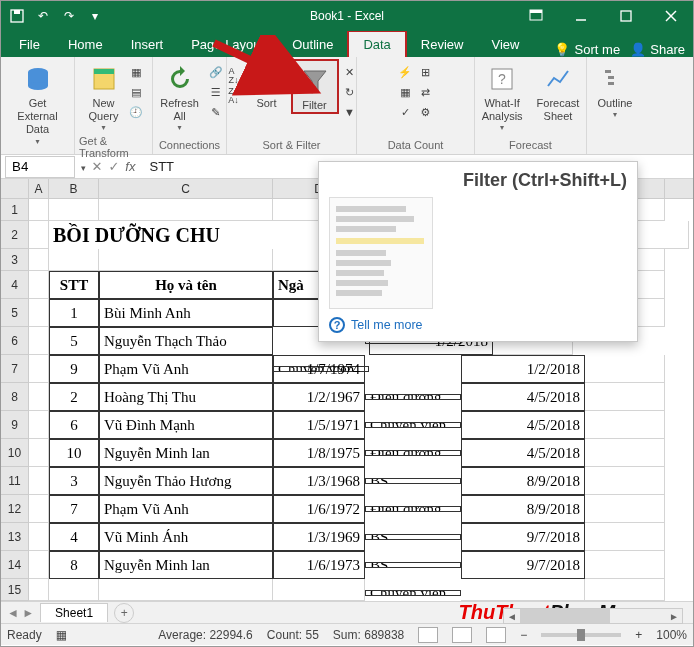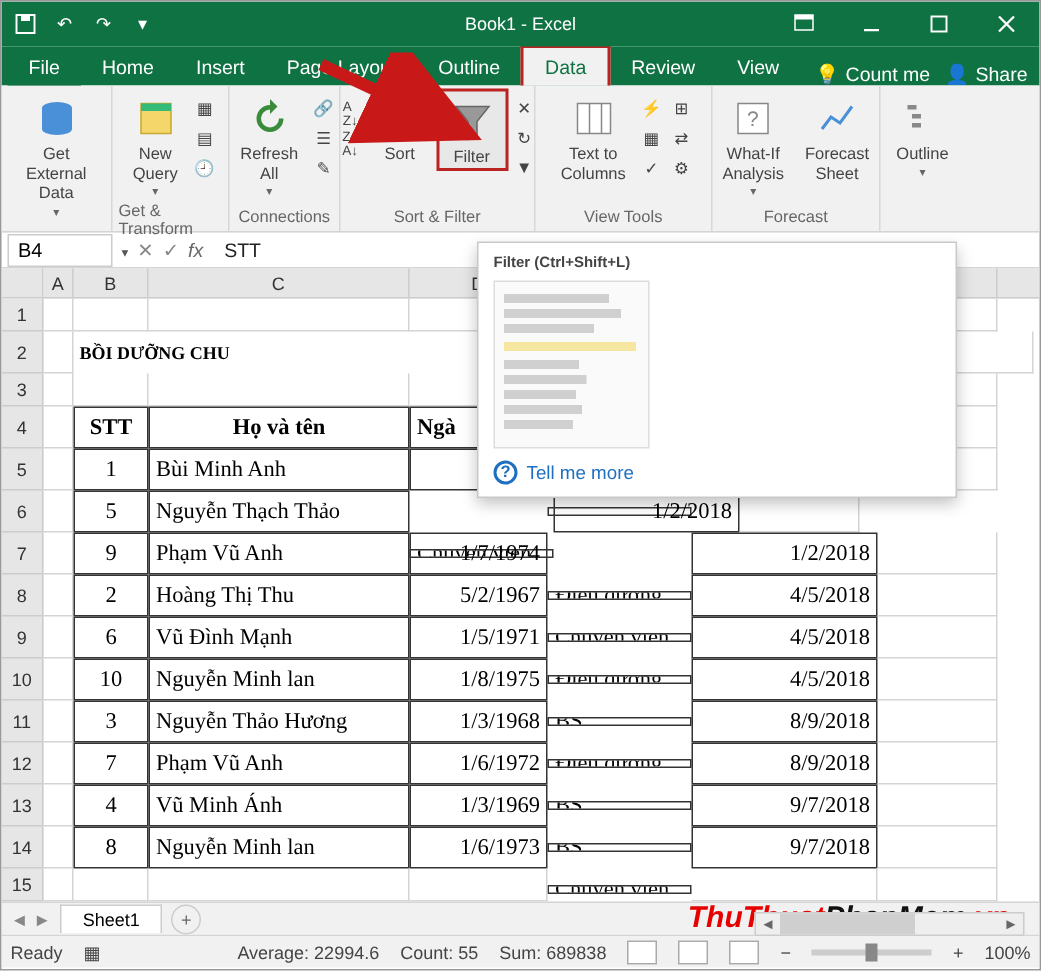--- a/index.html
+++ b/index.html
@@ -49,21 +49,21 @@
 .rh { height: 22px; border-bottom: 1px solid #ccc; display: flex; align-items: center; justify-content: center; font-size: 12px; color: #333; }
 .rh.tall, .data-row.tall { height: 28px; }
 .grid-main { flex: 1; overflow: hidden; }
 .data-row { height: 22px; display: flex; }
 .cell { border-right: 1px solid #d4d4d4; border-bottom: 1px solid #d4d4d4; padding: 2px 4px; font-size: 14px; font-family: "Times New Roman", serif; display: flex; align-items: center; overflow: hidden; white-space: nowrap; }
 .cell.center { justify-content: center; }
 .cell.right { justify-content: flex-end; }
 .selcell { border: 2px solid #0f7243; }
 .header-cell { font-weight: bold; border: 1px solid #333; justify-content: center; font-size: 15px; }
 .data-cell { border: 1px solid #333; font-size: 15px; }
-.title-cell { font-size: 12px; font-weight: bold; font-family: "Times New Roman", serif; }
+.title-cell { font-size: 20px; font-weight: bold; font-family: "Times New Roman", serif; }
 
 
 .c-A { width: 20px; } .c-B { width: 50px; } .c-C { width: 174px; }
 .c-D { width: 92px; } .c-E { width: 96px; margin-top: 39px; } .c-F { width: 124px; } .c-G { width: 80px; }
 
 
 .sheet-tabs { height: 22px; display: flex; align-items: center; border-top: 1px solid #d4d4d4; font-size: 12px; background: #f1f1f1; position: relative; }
 .sheet-nav { display: flex; gap: 2px; padding: 0 6px; color: #888; }
 .sheet-tab { padding: 2px 14px; background: #fff; border: 1px solid #ccc; border-bottom: none; }
 .sheet-add { width: 20px; height: 20px; border: 1px solid #ccc; border-radius: 50%; display: flex; align-items: center; justify-content: center; margin-left: 6px; color: #666; }
@@ -72,21 +72,21 @@
 
 
 .status-bar { height: 22px; background: #f1f1f1; border-top: 1px solid #d4d4d4; display: flex; align-items: center; font-size: 12px; padding: 0 6px; gap: 14px; color: #444; }
 .status-bar .spacer { flex: 1; }
 .view-btn { width: 20px; height: 16px; border: 1px solid #aaa; background: #fff; }
 .zoom-slider { width: 80px; height: 4px; background: #ccc; position: relative; }
 .zoom-thumb { position: absolute; width: 8px; height: 12px; background: #888; top: -4px; left: 36px; }
 
 
 .tooltip { position: absolute; left: 317px; top: 160px; width: 320px; background: #fff; border: 1px solid #c8c8c8; box-shadow: 0 4px 10px rgba(0,0,0,.25); font-size: 12px; color: #555; padding-bottom: 8px; z-index: 50; }
-.tooltip .tt-title { font-weight: bold; color: #444; padding: 8px 10px 6px; font-size: 10px; }
+.tooltip .tt-title { font-weight: bold; color: #444; padding: 8px 10px 6px; font-size: 18px; text-align: right; }
 .tooltip .tt-body { display: flex; padding: 0 10px; gap: 10px; }
 .tt-img { width: 104px; height: 112px; border: 1px solid #ddd; background: #fafafa; position: relative; }
 .tt-text { flex: 1; line-height: 1.4; }
 .tt-link { color: #1e6fc0; padding: 8px 10px 0; display: flex; align-items: center; gap: 6px; font-size: 12.5px; }
 .tt-link .q { width: 16px; height: 16px; border: 2px solid #1e6fc0; border-radius: 50%; display: flex; align-items: center; justify-content: center; font-weight: bold; font-size: 11px; }
 
 .chev::after { content: "▾"; font-size: 9px; color: #555; margin-left: 2px; }
 
 
 .arrow-anno { position: absolute; left: 205px; top: 34px; z-index: 60; pointer-events: none; }
@@ -144,21 +144,21 @@
 <div class="ribbon-tabs">
   <div class="tab file">File</div>
   <div class="tab">Home</div>
   <div class="tab">Insert</div>
   <div class="tab">Page Layout</div>
   <div class="tab">Outline</div>
   <div class="tab active">Data</div>
   <div class="tab">Review</div>
   <div class="tab">View</div>
   <div class="ribbon-right">
-    <div class="item">💡 <span>Count me</span></div>
+    <div class="item">💡 <span>Sort me</span></div>
     <div class="item">👤 <span>Share</span></div>
   </div>
 </div>
 
 <div class="ribbon-body">
   <div class="group" style="width:74px">
     <div class="big-btn">
       <div class="icon-box">
           <svg width="26" height="26">
             <ellipse cx="13" cy="6" rx="10" ry="4" fill="#4a90d9"></ellipse>
@@ -241,43 +241,32 @@
       <div class="small-stack">
         <div class="small-btn">✕</div>
         <div class="small-btn">↻</div>
         <div class="small-btn">▼</div>
       </div>
     </div>
     <div class="group-label">Sort &amp; Filter</div>
   </div>
   <div class="group" style="width:118px">
     <div class="group-body">
-      <div class="big-btn">
-        <div class="icon-box">
-            <svg width="26" height="26">
-              <rect x="2" y="3" width="22" height="20" fill="#fff" stroke="#888"></rect>
-              <line x1="10" y1="3" x2="10" y2="23" stroke="#888"></line>
-              <line x1="18" y1="3" x2="18" y2="23" stroke="#888"></line>
-            </svg>
-          </div>
-        <span style="white-space:pre-line">Text to
-Columns</span>
-      </div>
       <div class="small-stack">
         <div class="small-btn">⚡</div>
         <div class="small-btn">▦</div>
         <div class="small-btn">✓</div>
       </div>
       <div class="small-stack">
         <div class="small-btn">⊞</div>
         <div class="small-btn">⇄</div>
         <div class="small-btn">⚙</div>
       </div>
     </div>
-    <div class="group-label">View Tools</div>
+    <div class="group-label">Data Count</div>
   </div>
   <div class="group" style="width:112px">
     <div class="group-body">
       <div class="big-btn">
         <div class="icon-box">
             <svg width="26" height="26">
               <rect x="3" y="3" width="20" height="20" fill="#fff" stroke="#888"></rect>
               <text x="9" y="18" font-size="14" fill="#888">?</text>
             </svg>
           </div>
@@ -417,21 +406,21 @@
             <div class="cell c-C data-cell">Phạm Vũ Anh</div>
             <div class="cell c-D data-cell right">1/7/1974</div>
             <div class="cell c-E data-cell">Điều dưỡng</div>
             <div class="cell c-F data-cell right">1/2/2018</div>
             <div class="cell c-G"></div>
           </div>
           <div class="data-row tall">
             <div class="cell c-A"></div>
             <div class="cell c-B data-cell center">2</div>
             <div class="cell c-C data-cell">Hoàng Thị Thu</div>
-            <div class="cell c-D data-cell right">5/2/1967</div>
+            <div class="cell c-D data-cell right">1/2/1967</div>
             <div class="cell c-E data-cell">Chuyên viên</div>
             <div class="cell c-F data-cell right">4/5/2018</div>
             <div class="cell c-G"></div>
           </div>
           <div class="data-row tall">
             <div class="cell c-A"></div>
             <div class="cell c-B data-cell center">6</div>
             <div class="cell c-C data-cell">Vũ Đình Mạnh</div>
             <div class="cell c-D data-cell right">1/5/1971</div>
             <div class="cell c-E data-cell">Điều dưỡng</div>

